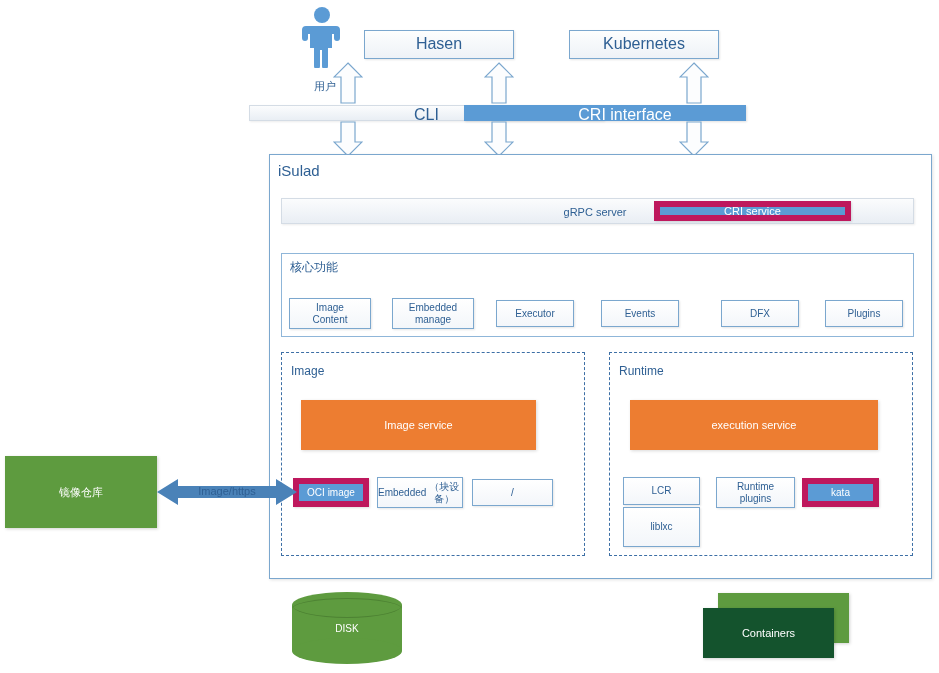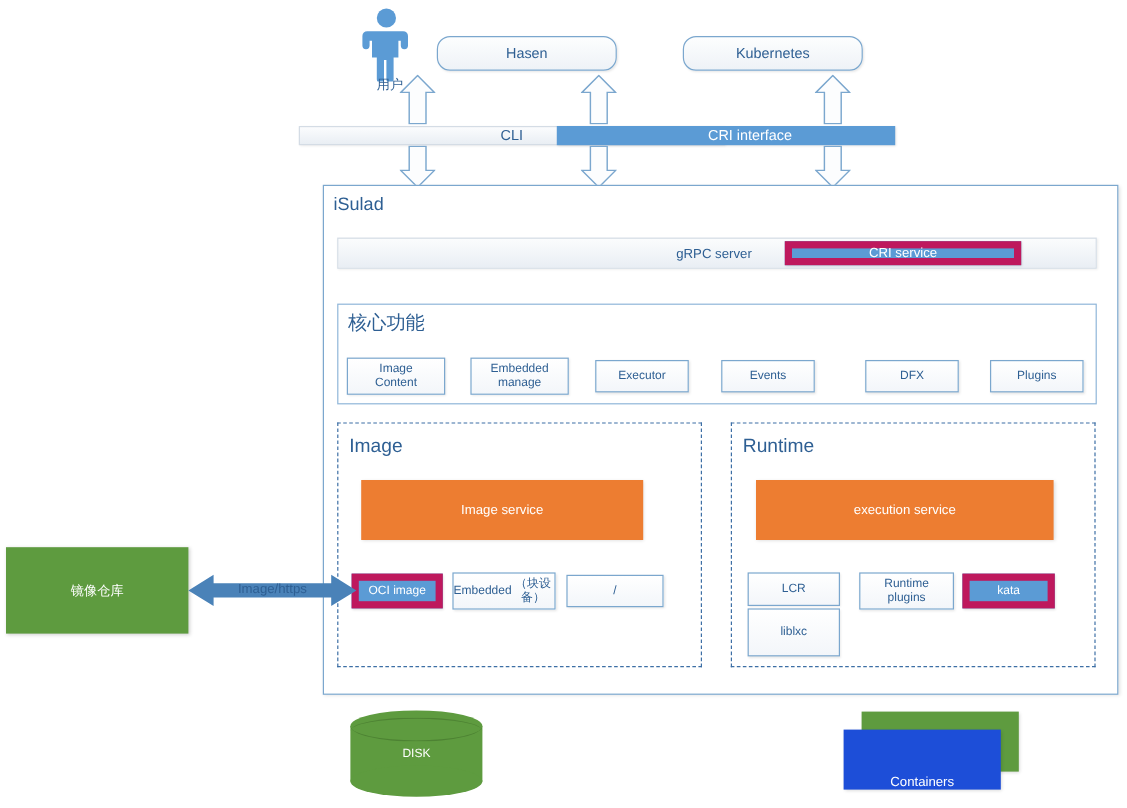--- a/index.html
+++ b/index.html
@@ -48,21 +48,21 @@
   }
 
   
   .greenbox {
     background: #5E9B3F;
     color: #ffffff;
     display: flex; align-items: center; justify-content: center;
     text-align: center;
     box-shadow: 1px 1px 3px rgba(0,0,0,0.18);
   }
-  .greenbox.light { background: #1d4ed8; align-items: flex-end; }
+  .greenbox.light { background: #14532d; }
 
   
   .panel-outer {
     border: 1px solid #7BA7CE;
     background: #ffffff;
     box-shadow: 1px 1px 3px rgba(0,0,0,0.12);
   }
   .panel-title {
     color: #2E5F93;
     font-size: 15px;
@@ -70,32 +70,32 @@
 
   
   .group-solid {
     border: 1px solid #8FB6D9;
     background: #ffffff;
   }
   .group-dashed {
     border: 1px dashed #3D6FA5;
     background: #ffffff;
   }
-  .group-label { color: #2E5F93; font-size: 16px; }
+  .group-label { color: #2E5F93; font-size: 12px; }
 
   
   .strip {
     background: linear-gradient(to bottom, #fbfcfd 0%, #e9eef4 100%);
     border: 1px solid #D4DCE5;
     box-shadow: 1px 1px 2px rgba(0,0,0,0.08);
   }
 
   .label-sm { font-size: 11px; }
   .label-xs { font-size: 10px; }
-  .label-md { font-size: 12px; border-radius: 11px; }
+  .label-md { font-size: 16px; }
 
   .txt-blue { color: #2E5F93; }
   .txt-white { color: #ffffff; padding-left: 40px; }
 
   
   .varrow svg { display: block; }
 
   
   .harrow svg { display: block; }
 
@@ -140,21 +140,21 @@
 <div id="canvas">
 
   <div class="abs person" style="left:296px; top:6px;">
     <svg width="52" height="62" viewBox="0 0 52 62">
       <g fill="#5B9BD5">
         <circle cx="26" cy="9" r="8"></circle>
         <path d="M12 20 h28 a4 4 0 0 1 4 4 v8 a3 3 0 0 1 -6 0 v-4 h-2 v14 h-4 v18 a3 3 0 0 1 -6 0 v-16 h-2 v16 a3 3 0 0 1 -6 0 v-18 h-4 v-14 h-2 v4 a3 3 0 0 1 -6 0 v-8 a4 4 0 0 1 4 -4 z"></path>
       </g>
     </svg>
   </div>
-  <div class="abs label-sm txt-blue" style="left:303px; top:63px; width:44px; text-align:center;">用户</div>
+  <div class="abs label-sm txt-blue" style="left:303px; top:79px; width:44px; text-align:center;">用户</div>
 
   <div class="abs lightbox label-md" style="left:364px; top:30px; width:150px; height:29px;">
     <span>Hasen</span>
   </div>
 
   <div class="abs lightbox label-md" style="left:569px; top:30px; width:150px; height:29px;">
     <span>Kubernetes</span>
   </div>
 
   <div class="abs varrow" style="left:333px; top:62px;">

